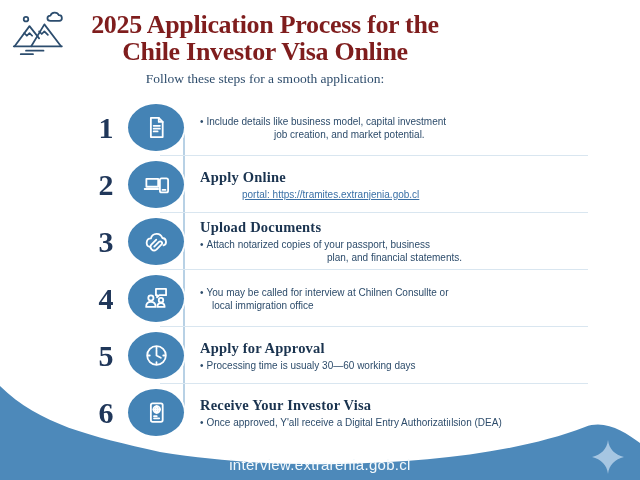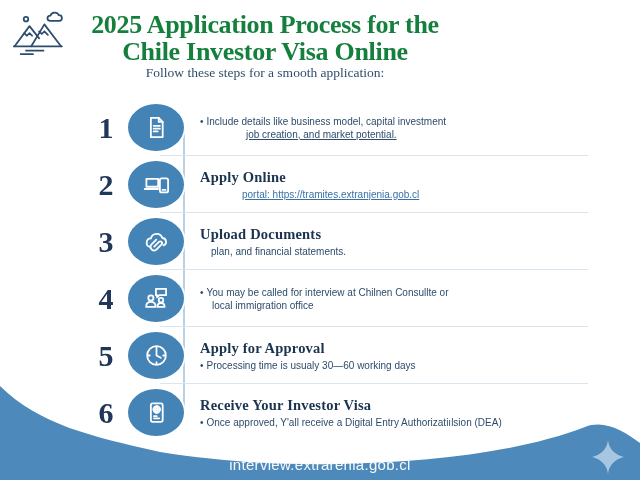--- a/index.html
+++ b/index.html
@@ -5,24 +5,24 @@
   html,body{margin:0;padding:0;background:#e8e8e8;}
   .canvas{
     position:relative;width:640px;height:480px;background:#ffffff;
     overflow:hidden;font-family:"Liberation Sans",sans-serif;
   }
   
   .logo{position:absolute;left:12px;top:7px;width:56px;height:54px;}
   .titleblock{position:absolute;left:70px;top:11px;width:390px;text-align:center;}
   .title{
     font-family:"Liberation Serif",serif;font-weight:700;font-size:26px;line-height:27px;
-    color:#15803d;letter-spacing:-0.3px;
+    color:#7f1d1d;letter-spacing:-0.3px;
   }
   .subtitle{
-    font-family:"Liberation Serif",serif;font-size:13.5px;color:#2f4d6c;
+    margin-top:6px;font-family:"Liberation Serif",serif;font-size:13.5px;color:#2f4d6c;
   }
   
   .steps{position:absolute;left:88px;top:99px;width:500px;}
   .vline{position:absolute;left:95px;top:28px;width:2px;height:286px;background:#b8d1e5;}
   .step{position:relative;height:57px;display:flex;align-items:center;}
   .step.has-div::after{
     content:"";position:absolute;left:72px;right:0;bottom:0;height:1px;background:#d9e6f0;
   }
   .num{
     width:36px;text-align:center;font-family:"Liberation Serif",serif;font-weight:700;
@@ -35,24 +35,24 @@
   }
   .bubble svg{width:27px;height:27px;stroke:#ffffff;fill:none;
     stroke-width:1.6;stroke-linecap:round;stroke-linejoin:round;}
   .texts{margin-left:16px;flex:1;}
   .step-title{
     font-family:"Liberation Serif",serif;font-weight:700;font-size:14.5px;color:#1a334f;
     letter-spacing:0.2px;margin-bottom:2px;
   }
   .bline{font-size:10px;line-height:13px;color:#2d4c6b;}
   .bullet{margin-right:3px;}
-  .ind-a{margin-left:46px;text-decoration:underline;}    
+  .ind-a{margin-left:74px;}    
   .ind-b{margin-left:42px;}    
   .ind-c{margin-left:12px;}    
-  .ind-0{margin-left:11px;}     
+  .ind-0{margin-left:1px;text-align:center;}     
   .linktext{color:#3a70a6;text-decoration:underline;cursor:pointer;}
   
   .wave{position:absolute;left:0;bottom:0;width:640px;height:100px;}
   .footer-url{
     position:absolute;left:0;bottom:7px;width:100%;text-align:center;
     color:#f4f9fc;font-size:15px;letter-spacing:0.3px;
   }
   .sparkle{position:absolute;left:592px;top:440px;width:32px;height:34px;}
 </style>
 </head>
@@ -116,20 +116,21 @@
     <div class="step has-div">
       <div class="num">3</div>
       <div class="bubble">
         <svg viewBox="0 0 24 24">
           <path d="M6.2,16.8 a3.8,3.8 0 0 1 0.8,-7.5 a5.3,5.3 0 0 1 10.2,-0.4 a3.4,3.4 0 0 1 1,6.6"></path>
           <path d="M10,16.5 l4.2,-4.2 a1.6,1.6 0 0 1 2.3,2.3 l-4.6,4.6 a3.2,3.2 0 0 1 -4.5,-4.5 l4.4,-4.4"></path>
         </svg>
       </div>
       <div class="texts">
         <div class="step-title">Upload Documents</div>
+        <div class="bline"><span class="bullet">•</span><span>Attach notarized copies of your passport, business</span></div>
         <div class="bline ind-0">plan, and financial statements.</div>
       </div>
     </div>
 
     <div class="step has-div">
       <div class="num">4</div>
       <div class="bubble">
         <svg viewBox="0 0 24 24">
           <path d="M11.5,3.5 H20.5 V9 H14.5 L12.5,11 V9 H11.5 Z"></path>
           <circle cx="7" cy="11.5" r="2.3"></circle>

